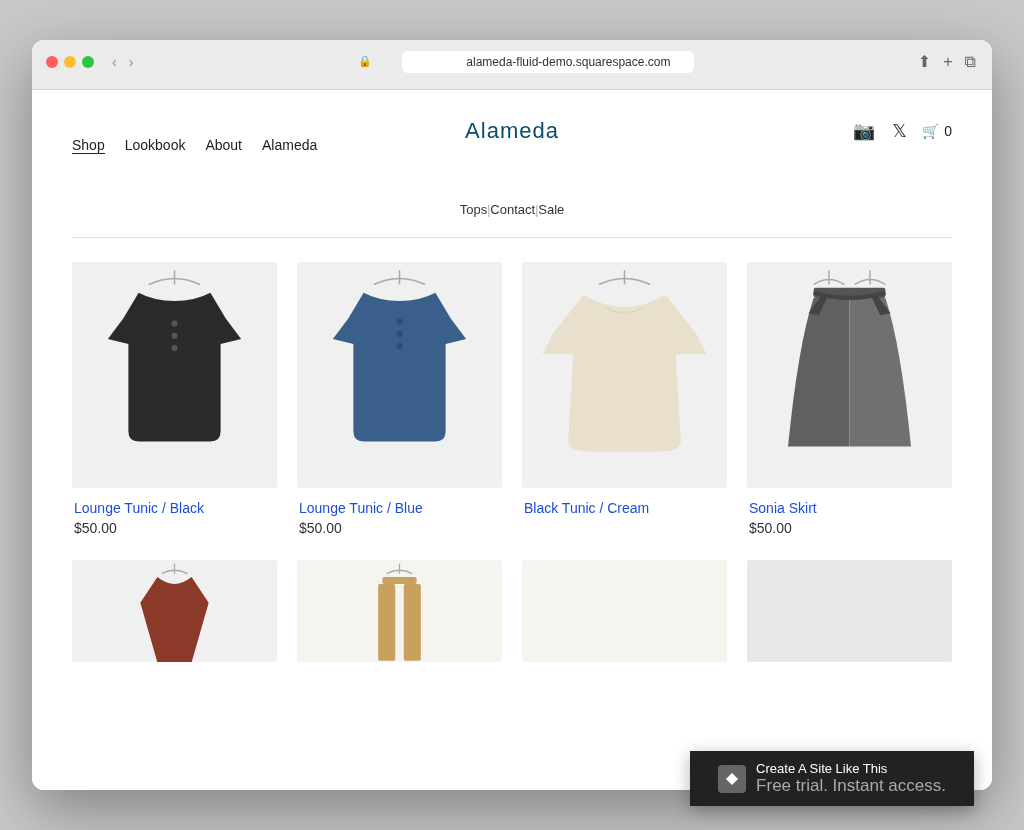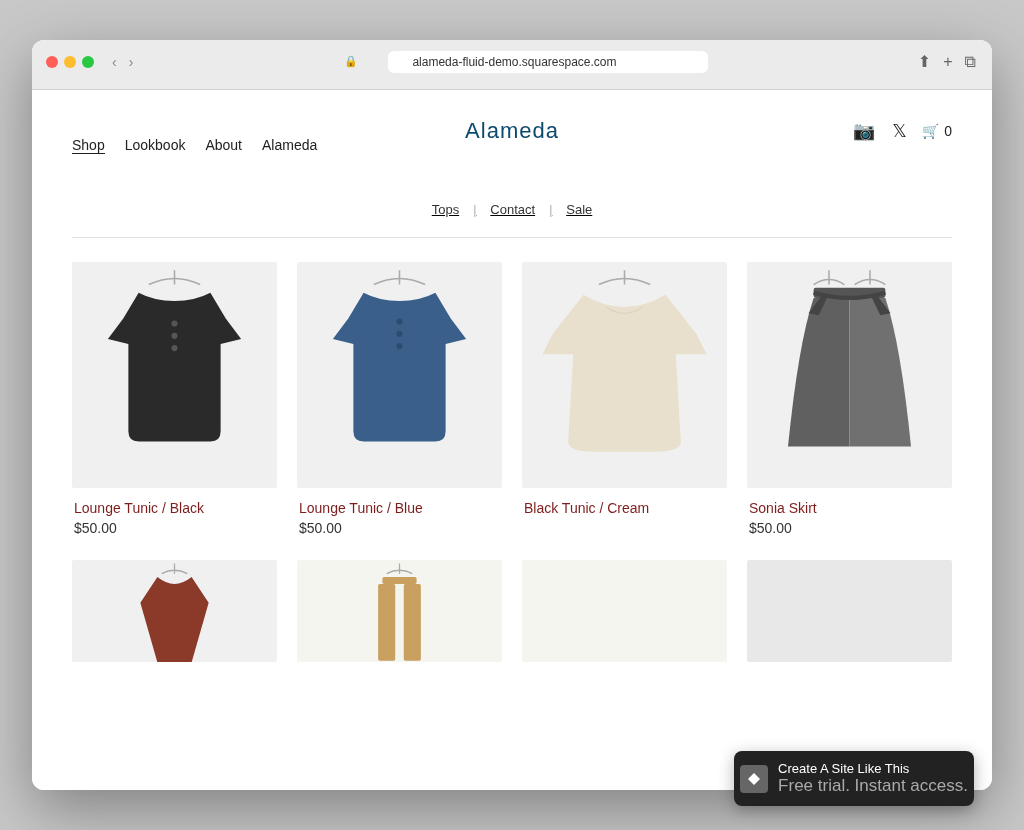--- a/index.html
+++ b/index.html
@@ -72,22 +72,22 @@
       justify-content: center;
     }
 
     .address-input {
       background: #fff;
       border: none;
       border-radius: 6px;
       padding: 4px 24px;
       font-size: 12px;
       color: #333;
-      text-align: left;
-      width: 320px;
+      text-align: right;
+      width: 292px;
       outline: none;
       margin-left: 48px;
     }
 
     .lock-icon {
       position: relative;
       margin-right: -18px;
       color: #888;
       font-size: 11px;
       z-index: 1;
@@ -171,23 +171,22 @@
       font-size: 14px;
       color: #222;
       cursor: pointer;
     }
 
     
     .category-filter {
       display: flex;
       justify-content: center;
       align-items: center;
-      gap: 14px;
+      gap: 0;
       padding: 30px 0 20px;
-      text-decoration: underline;
     }
 
     .cat-link {
       font-size: 13px;
       color: #333;
       text-decoration: none;
       cursor: pointer;
     }
 
     .cat-divider {
@@ -230,21 +229,21 @@
       width: 100%;
       height: 100%;
     }
 
     .product-info {
       padding: 0 2px;
     }
 
     .product-name {
       font-size: 14px;
-      color: #7f1d1d;
+      color: #1d4ed8;
       margin-bottom: 4px;
       font-weight: 400;
     }
 
     .product-price {
       font-size: 14px;
       color: #333;
     }
 
     .price-sale {
@@ -265,22 +264,22 @@
       margin-top: 2px;
     }
 
     
     .sq-banner {
       position: fixed;
       bottom: 24px;
       right: 50px;
       background: #222;
       color: #fff;
-      border-radius: 8px;
-      padding: 10px 6px;
+      border-radius: 0;
+      padding: 10px 28px;
       display: flex;
       align-items: center;
       gap: 10px;
       font-size: 13px;
       box-shadow: 0 4px 16px rgba(0,0,0,0.3);
     }
 
     .sq-logo {
       width: 28px;
       height: 28px;

